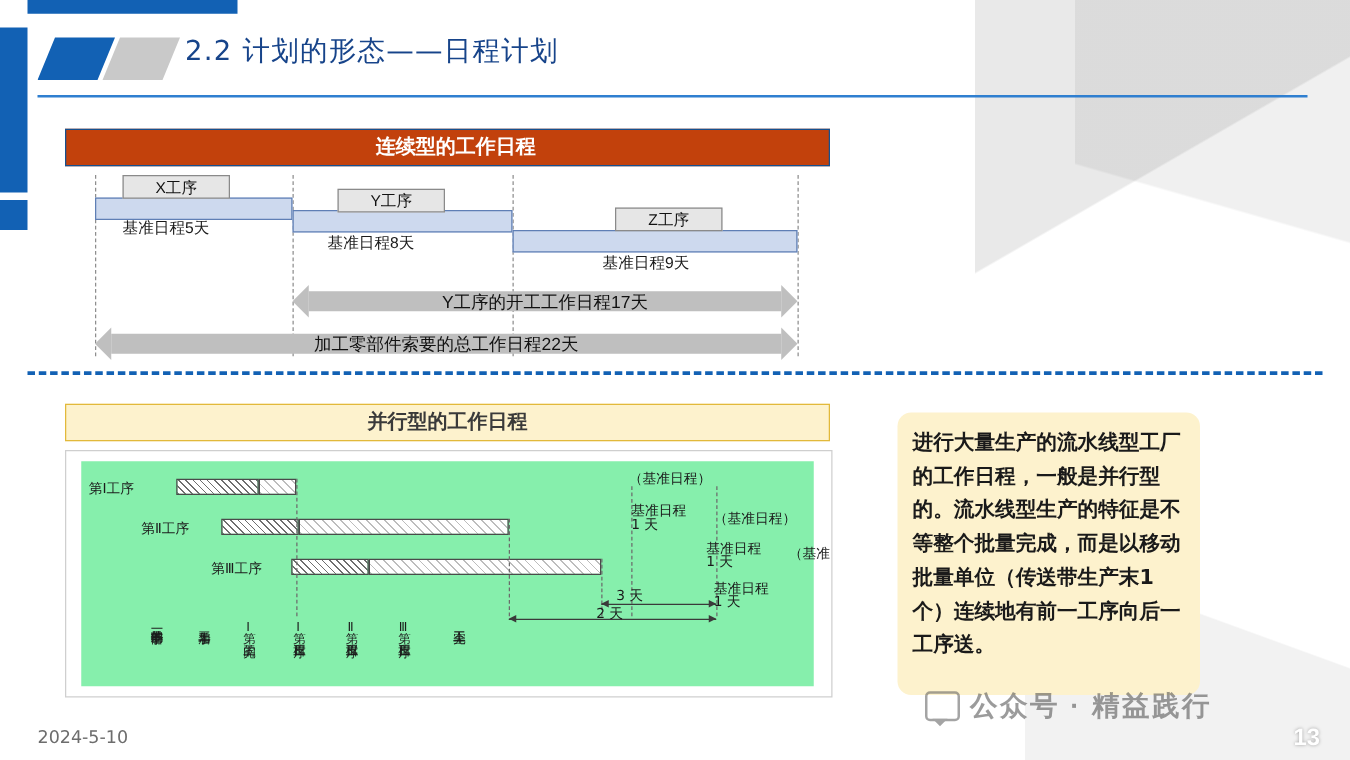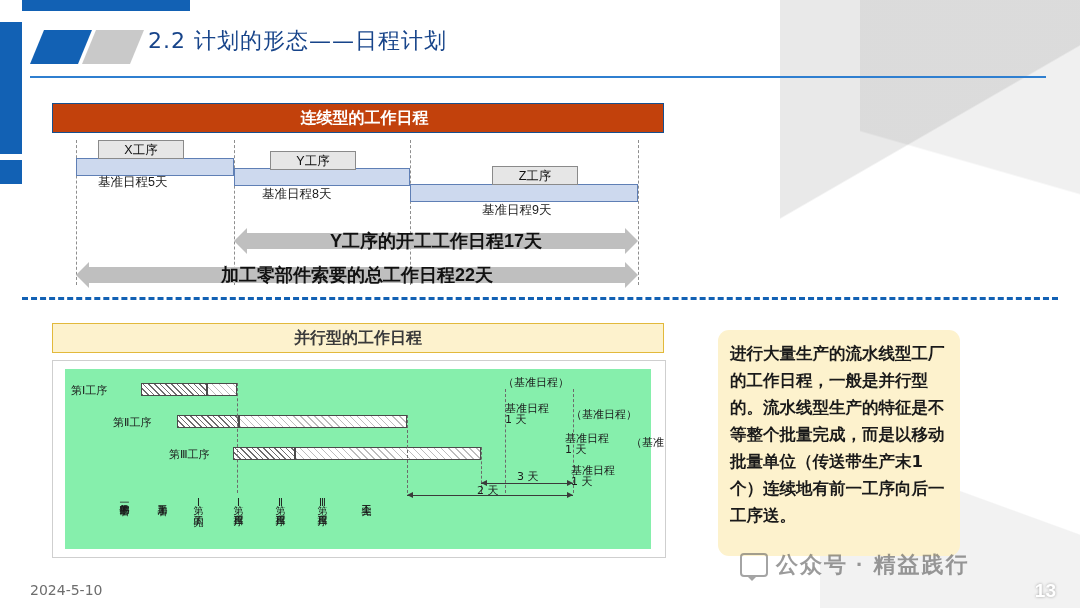--- a/index.html
+++ b/index.html
@@ -163,24 +163,23 @@
     border-top: 13px solid transparent;
     border-bottom: 13px solid transparent;
   }
   .arrowband .ab-l { left: 0; border-right: 13px solid #bfbfbf; }
   .arrowband .ab-r { right: 0; border-left: 13px solid #bfbfbf; }
   .arrowband .ab-text {
     position: absolute;
     left: 0; right: 0; top: 0;
     height: 26px; line-height: 26px;
     text-align: center;
-    font-size: 18px;
+    font-size: 14px;
     color: #111;
     white-space: nowrap;
-    font-weight: bold;
   }
 
   
   .pic-frame {
     position: absolute;
     left: 52px; top: 360px;
     width: 612px; height: 196px;
     background: #ffffff;
     border: 1px solid #cfcfcf;
     overflow: hidden;
@@ -399,21 +398,21 @@
       <div class="pz-vline" style="left:508px; top:20px;  height:104px;"></div>
 
       <div class="pz-label" style="left:438px; top:6px;">（基准日程）</div>
       <div class="pz-label" style="left:440px; top:34px; line-height:11px;">基准日程<br>1 天</div>
       <div class="pz-label" style="left:506px; top:38px;">（基准日程）</div>
       <div class="pz-label" style="left:500px; top:64px; line-height:11px;">基准日程<br>1 天</div>
       <div class="pz-label" style="left:566px; top:66px;">（基准日程）</div>
       <div class="pz-label" style="left:506px; top:96px; line-height:11px;">基准日程<br>1 天</div>
 
       <div class="pz-dim" style="left:416px; top:114px; width:92px;"></div>
-      <div class="pz-label" style="left:452px; top:100px;">3 天</div>
+      <div class="pz-label" style="left:428px; top:100px;">3 天</div>
       <div class="pz-dim" style="left:342px; top:126px; width:166px;"></div>
       <div class="pz-label" style="left:412px; top:114px;">2 天</div>
 
       <div class="pz-vtext" style="left:54px;  top:128px;">一零部件的着手</div>
       <div class="pz-vtext" style="left:92px;  top:128px;">加工着手</div>
       <div class="pz-vtext" style="left:128px; top:128px;">第Ⅰ的完工</div>
       <div class="pz-vtext" style="left:168px; top:128px;">第Ⅰ工序日程</div>
       <div class="pz-vtext" style="left:210px; top:128px;">第Ⅱ工序日程</div>
       <div class="pz-vtext" style="left:252px; top:128px;">第Ⅲ工序日程</div>
       <div class="pz-vtext" style="left:296px; top:128px;">全工完工</div>

